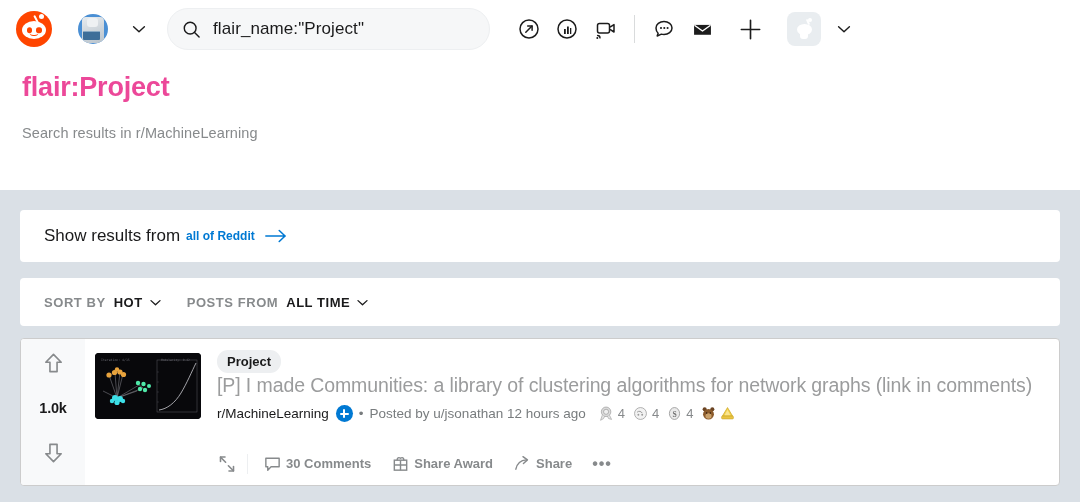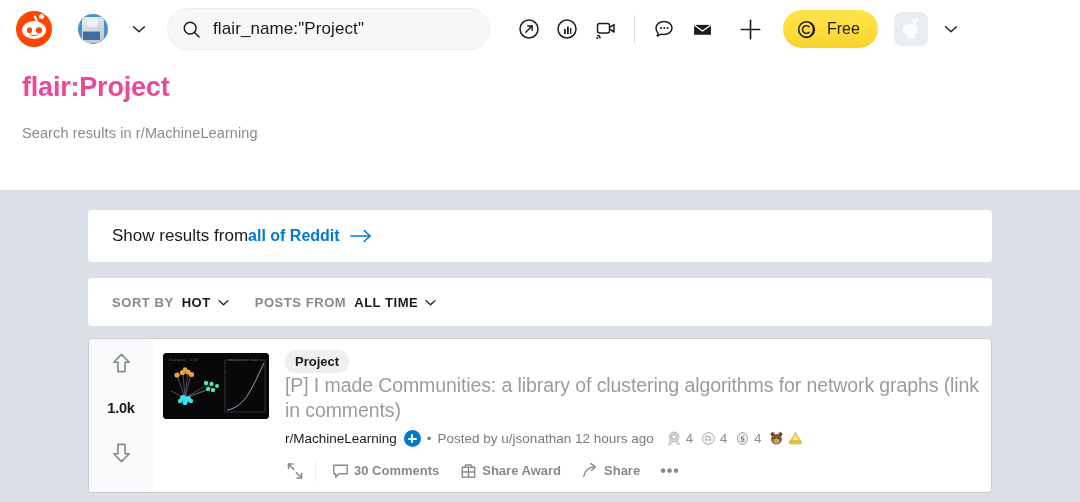--- a/index.html
+++ b/index.html
@@ -223,42 +223,43 @@
     letter-spacing: .1px;
   }
 
   
   .content {
     background: #DAE0E6;
     height: 312px;
     padding: 20px 0 0 0;
   }
   .inner {
-    width: 904px;
+    width: 1040px;
     margin: 0 auto;
   }
   .card {
     background: #fff;
     border-radius: 4px;
   }
   .promo-card {
     height: 52px;
     display: flex;
     align-items: center;
     padding-left: 24px;
     margin-bottom: 16px;
   }
   .promo-text {
     font-size: 17px;
     color: #1A1A1B;
   }
   .promo-link {
-    font-size: 16px;
+    font-size: 12px;
     font-weight: bold;
     color: #0079D3;
+    margin-left: 6px;
     cursor: pointer;
   }
   .promo-arrow { margin-left: 9px; display: flex; color:#0079D3; }
 
   .sort-card {
     height: 48px;
     display: flex;
     align-items: center;
     padding-left: 24px;
     margin-bottom: 12px;
@@ -477,30 +478,20 @@
         <path d="M3.6 7.6L12 13.6l8.4-6" stroke="#fff" stroke-width="1.5" stroke-linejoin="round"></path>
       </svg>
     </div>
 
     <div class="plus-btn">
       <svg width="27" height="27" viewBox="0 0 28 28" fill="none">
         <path d="M14 4.5v19M4.5 14h19" stroke="#1c1c1c" stroke-width="1.7" stroke-linecap="round"></path>
       </svg>
     </div>
 
-    <div class="free-btn">
-      <span style="display:flex;">
-        <svg width="23" height="23" viewBox="0 0 24 24" fill="none">
-          <circle cx="11" cy="12" r="8.2" stroke="#1A1A1B" stroke-width="1.6"></circle>
-          <path d="M14.6 5.2A8.2 8.2 0 0114.6 18.8" stroke="#1A1A1B" stroke-width="1.6" stroke-linecap="round"></path>
-          <path d="M13.6 9.1a4 4 0 100 5.8" stroke="#1A1A1B" stroke-width="1.6" stroke-linecap="round"></path>
-        </svg>
-      </span>
-      <span class="free-label">Free</span>
-    </div>
 
     <div class="avatar-btn">
       <div class="a-snoo">
         <div class="a-head"></div>
         <div class="a-body"></div>
         <div class="a-ant"></div>
         <div class="a-dot"></div>
       </div>
     </div>
 

